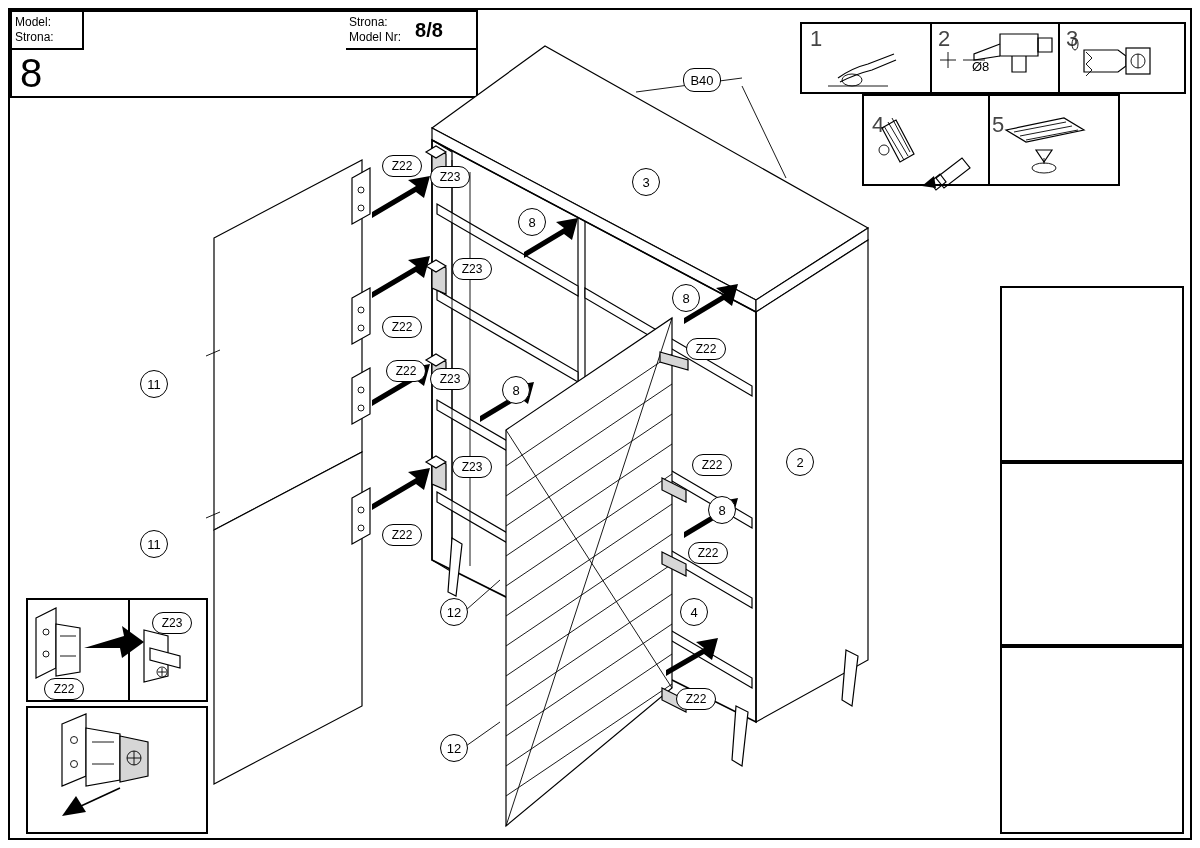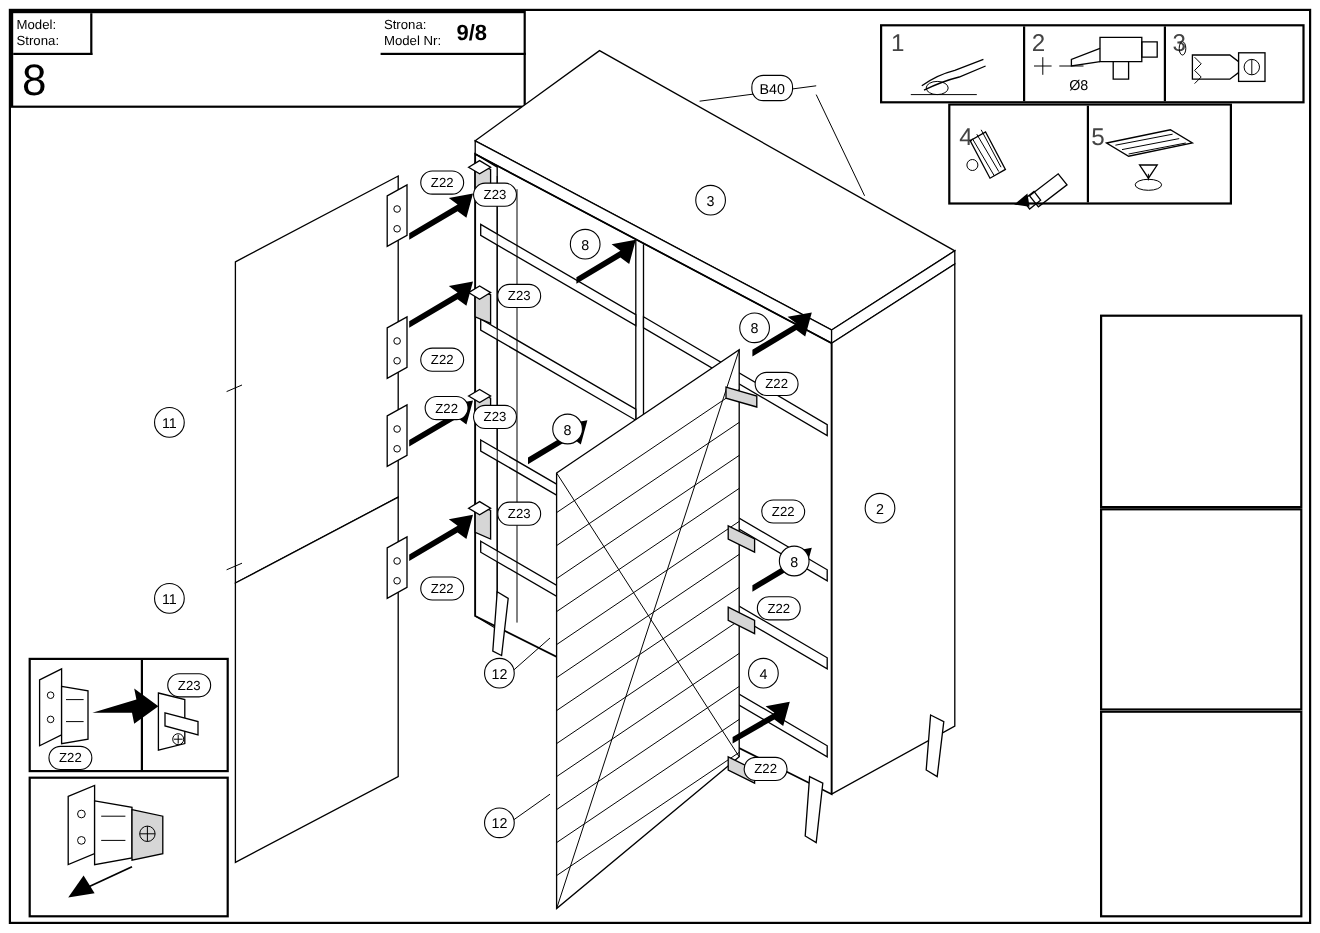--- a/index.html
+++ b/index.html
@@ -51,41 +51,41 @@
   <div class="titleblock">
     <div class="tb-labels">
       <div>Model:</div>
       <div>Strona:</div>
     </div>
     <div class="tb-strona">
       <div class="lab">
         <div>Strona:</div>
         <div>Model Nr:</div>
       </div>
-      <div class="pg">9/8</div>
+      <div class="pg">8/8</div>
     </div>
     <div class="tb-step">
       <span>8</span>
     </div>
   </div>
 
   <div class="box" style="left:800px;top:22px;width:386px;height:72px;">
     <div class="vline" style="left:128px;top:0;height:68px;"></div>
     <div class="vline" style="left:256px;top:0;height:68px;"></div>
   </div>
   <div class="box" style="left:862px;top:94px;width:258px;height:92px;">
     <div class="vline" style="left:124px;top:0;height:88px;"></div>
   </div>
 
   <div class="stepnum" style="left:810px;top:26px;">1</div>
   <div class="stepnum" style="left:938px;top:26px;">2</div>
   <div class="stepnum" style="left:1066px;top:26px;">3</div>
   <div class="stepnum" style="left:872px;top:112px;">4</div>
   <div class="stepnum" style="left:992px;top:112px;">5</div>
-  <div class="dim" style="left:972px;top:70px;">Ø8</div>
+  <div class="dim" style="left:972px;top:59px;">Ø8</div>
 
   <svg width="1200" height="848">
 
     <g>
       <path class="st" d="M838 78 q14 -10 30 -14 l26 -10"></path>
       <path class="st" d="M840 82 q16 -8 32 -12 l24 -10"></path>
       <ellipse cx="852" cy="80" rx="10" ry="6" class="thin"></ellipse>
       <path class="thin" d="M828 86 h60"></path>
     </g>
 

